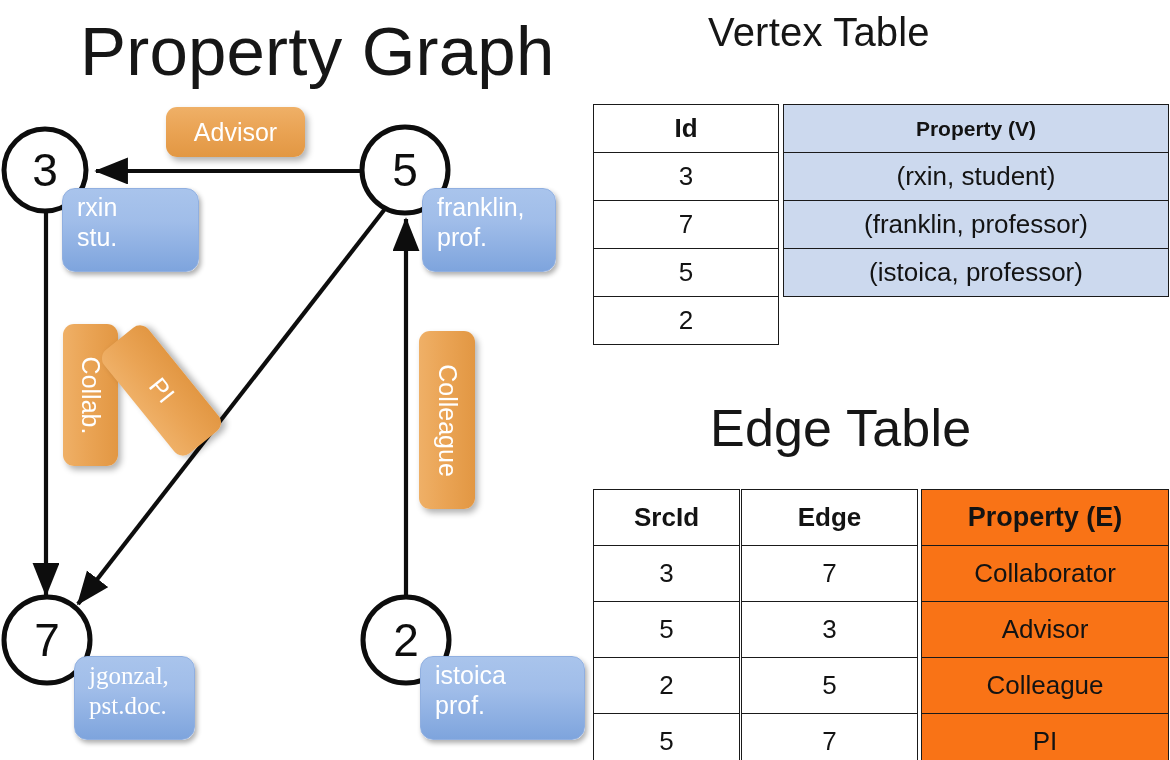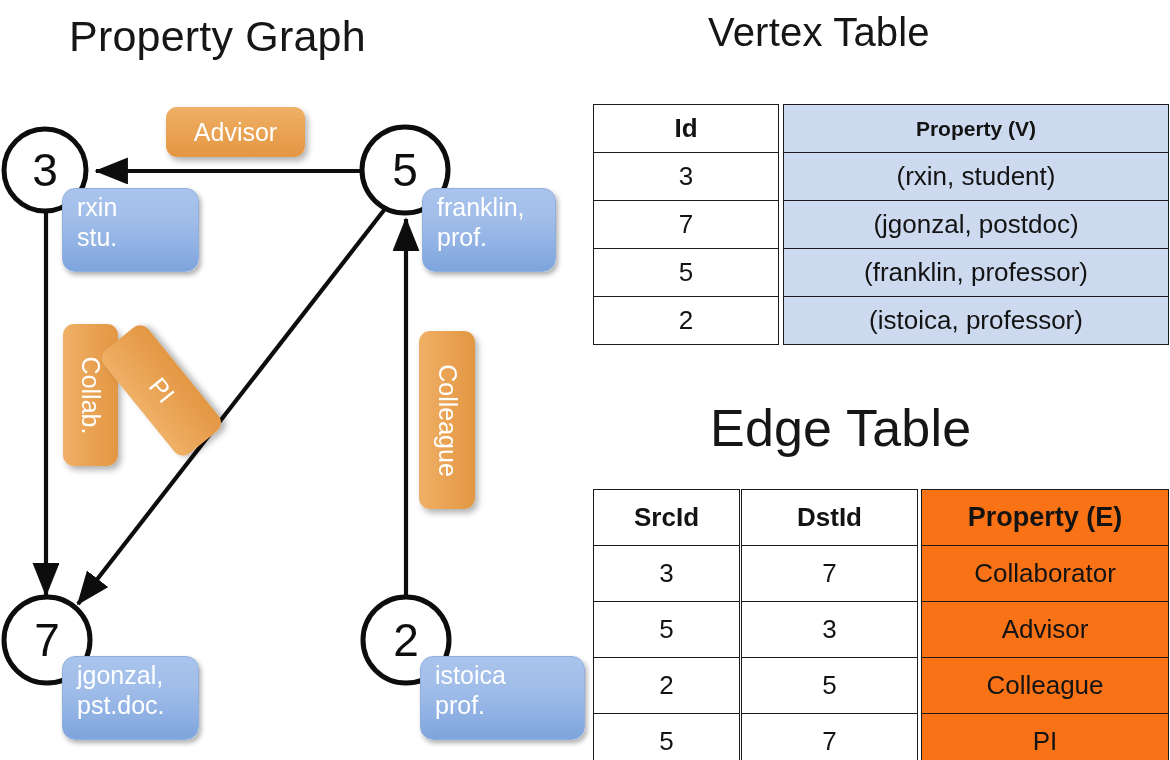--- a/index.html
+++ b/index.html
@@ -11,21 +11,21 @@
   .stage{position:absolute;left:0;top:0;width:1170px;height:760px;}
 
   
   .title{
     position:absolute;
     font-weight:300;
     color:#161616;
     white-space:nowrap;
     letter-spacing:.2px;
   }
-  #title-property-graph{left:69px;top:12px;font-size:43px;}
+  #title-property-graph{left:80px;top:12px;font-size:69px;}
   #title-vertex-table{left:708px;top:10px;font-size:40px;}
   #title-edge-table{left:710px;top:398px;font-size:52px;}
 
   
   #graph-svg{position:absolute;left:0;top:0;width:585px;height:760px;}
 
   
   .node-num{
     position:absolute;
     font-size:46px;color:#0e0e0e;font-weight:300;
@@ -130,21 +130,21 @@
   <div class="node-num" style="left:381px;top:617px;width:50px;">2</div>
 
   <div class="vbox" style="left:62px;top:188px;width:137px;height:84px;">
     <span>rxin</span>
     <span>stu.</span>
   </div>
   <div class="vbox" style="left:422px;top:188px;width:134px;height:84px;">
     <span>franklin,</span>
     <span>prof.</span>
   </div>
-  <div class="vbox" style="left:62px;top:656px;width:137px;height:84px;">
+  <div class="vbox" style="left:74px;top:656px;width:121px;height:84px;font-family:Liberation Serif, serif;">
     <span>jgonzal,</span>
     <span>pst.doc.</span>
   </div>
   <div class="vbox" style="left:420px;top:656px;width:165px;height:84px;">
     <span>istoica</span>
     <span>prof.</span>
   </div>
 
   <div class="ebox" id="edge-label-advisor">
     <span>Advisor</span>
@@ -185,23 +185,20 @@
     <thead>
       <tr>
         <th>Property (V)</th>
       </tr>
     </thead>
     <tbody>
       <tr>
           <td>(rxin, student)</td>
         </tr>
       <tr>
-          <td>(jgonzal, postdoc)</td>
-        </tr>
-      <tr>
           <td>(franklin, professor)</td>
         </tr>
       <tr>
           <td>(istoica, professor)</td>
         </tr>
     </tbody>
   </table>
 
   <table class="tbl" id="edge-src-table">
     <thead>
@@ -221,21 +218,21 @@
         </tr>
       <tr>
           <td>5</td>
         </tr>
     </tbody>
   </table>
 
   <table class="tbl" id="edge-dst-table">
     <thead>
       <tr>
-        <th>DstId</th>
+        <th>Edge</th>
       </tr>
     </thead>
     <tbody>
       <tr>
           <td>7</td>
         </tr>
       <tr>
           <td>3</td>
         </tr>
       <tr>

